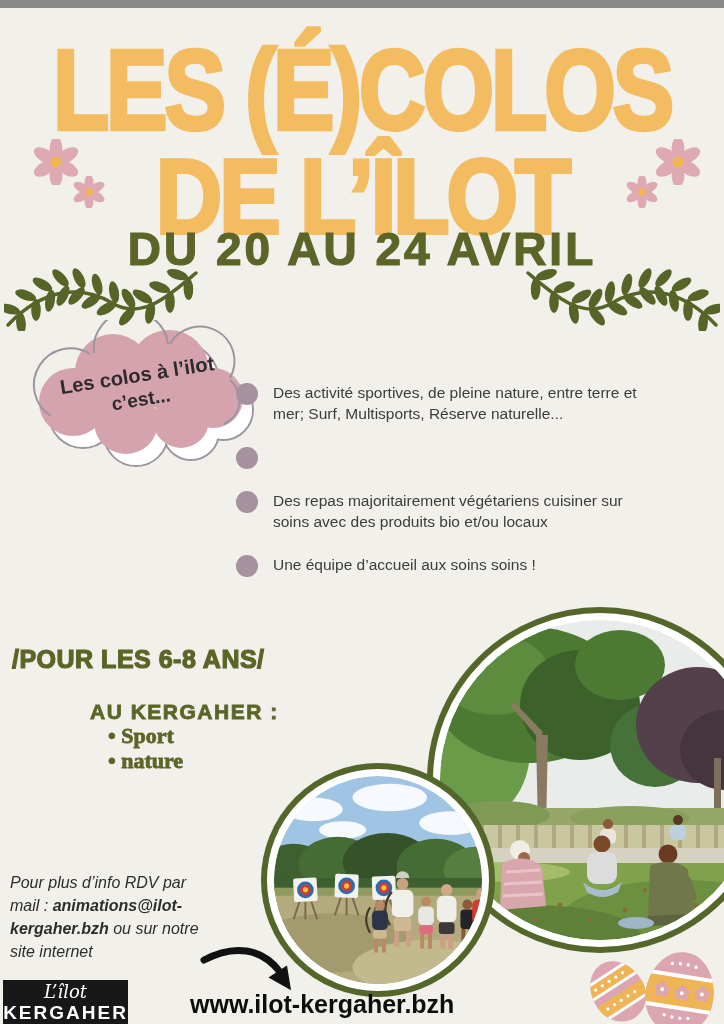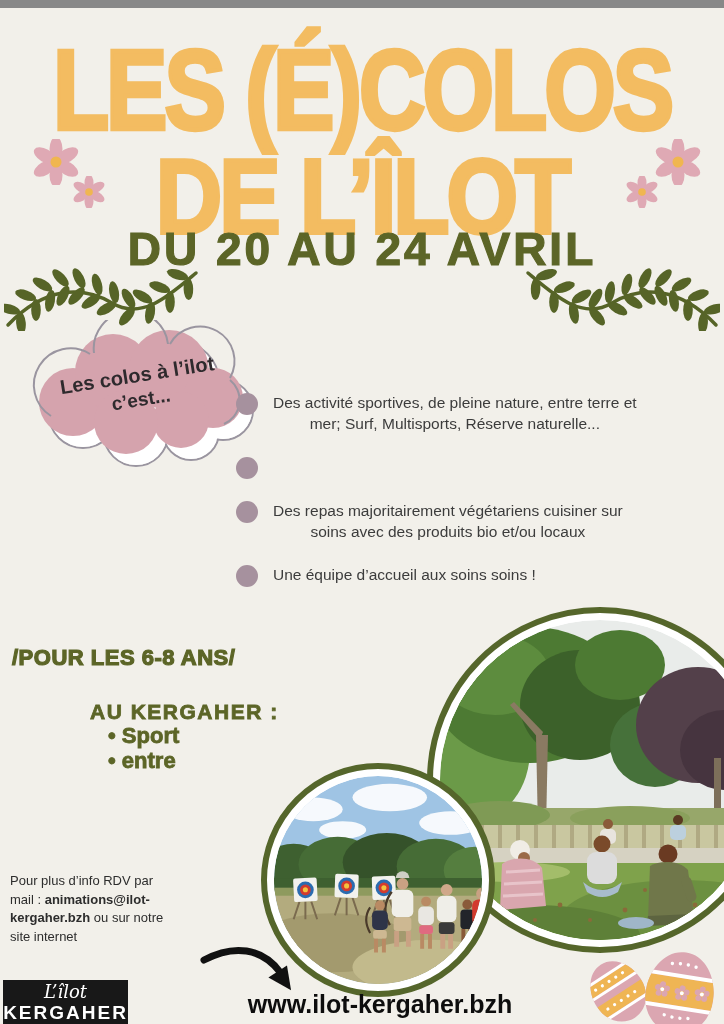--- a/index.html
+++ b/index.html
@@ -29,56 +29,56 @@
   .branch-right{left:524px;transform:scaleX(-1);}
 
   
   .cloud-wrap{position:absolute;left:18px;top:312px;width:250px;height:160px;}
   .cloud-text{position:absolute;left:26px;top:44px;width:190px;text-align:center;
     transform:rotate(-9deg);color:#2e2a2d;font-weight:600;}
   .cloud-text .l1{font-size:20px;}
   .cloud-text .l2{font-size:19px;margin-top:2px;}
 
   
-  .bullets{position:absolute;left:236px;top:384px;width:462px;list-style:none;text-align:center;}
+  .bullets{position:absolute;left:236px;top:374px;width:462px;list-style:none;}
   .bullets li{display:flex;gap:15px;margin-bottom:21px;}
   .bullets .b-dot{flex:none;width:22px;height:22px;border-radius:50%;background:var(--dot);margin-top:1px;}
   .bullets .b-text{font-size:15.5px;line-height:1.38;color:var(--text);white-space:pre-line;}
 
   
-  .age{position:absolute;left:12px;top:637px;font-size:22px;font-weight:800;color:var(--olive);
+  .age{position:absolute;left:12px;top:637px;font-size:25px;font-weight:800;color:var(--olive);
     letter-spacing:0.5px;-webkit-text-stroke:1.2px var(--olive);}
   .prog-head{position:absolute;left:90px;top:692px;font-size:21px;font-weight:800;
     letter-spacing:1.5px;color:var(--olive);-webkit-text-stroke:0.8px var(--olive);}
   .prog-list{position:absolute;left:108px;top:716px;list-style:none;}
-  .prog-list li{font-size:22px;font-weight:800;color:var(--olive);line-height:1.13;
+  .prog-list li{font-size:22px;font-weight:800;color:var(--olive);line-height:1.13;font-family:Liberation Serif, serif;
     -webkit-text-stroke:0.8px var(--olive);}
   .prog-list li::before{content:"• ";}
 
   
   .photo-circle{position:absolute;border-radius:50%;background:var(--white);
     border:6px solid var(--olive-deep);padding:7px;}
   .photo-big{left:427px;top:599px;width:346px;height:346px;z-index:1;}
   .photo-small{left:261px;top:755px;width:234px;height:234px;z-index:2;}
   .photo-circle svg{display:block;width:100%;height:100%;border-radius:50%;}
 
   
-  .contact{position:absolute;left:10px;top:864px;width:258px;font-size:13px;
+  .contact{position:absolute;left:10px;top:864px;width:258px;font-style:italic;font-size:16px;
     line-height:1.43;color:#2d2d2d;white-space:pre-line;z-index:3;}
   .contact strong{font-weight:700;}
 
   
   .logo{position:absolute;left:3px;top:972px;width:125px;height:48px;background:#181818;
     color:#fff;text-align:center;z-index:3;}
   .logo .script{font-family:"DejaVu Serif",serif;font-style:italic;font-size:18px;line-height:1.2;margin-top:1px;}
   .logo .caps{font-size:19px;font-weight:700;letter-spacing:2px;line-height:1.1;}
 
   
   .arrow{position:absolute;left:196px;top:936px;z-index:3;}
-  .website{position:absolute;left:190px;top:982px;width:380px;text-align:center;
+  .website{position:absolute;left:190px;top:982px;width:380px;text-align:left;
     font-size:25px;font-weight:800;color:#0d0d0d;z-index:3;}
 
   .eggs{position:absolute;left:583px;top:928px;z-index:3;}
   .bottom-strip{position:absolute;left:0;top:1017px;width:724px;height:7px;background:#fff;z-index:4;}
 </style>
 </head>
 <body>
 
 <div class="poster">
 
@@ -248,21 +248,21 @@
     <li>
         <span class="b-dot"></span>
         <span class="b-text">Une équipe d’accueil aux soins soins !</span>
       </li>
   </ul>
 
   <div class="age">/POUR LES 6-8 ANS/</div>
   <div class="prog-head">AU KERGAHER :</div>
   <ul class="prog-list">
     <li>Sport</li>
-    <li>entre</li>
+    <li>nature</li>
   </ul>
 
   <div class="photo-circle photo-big">
     <svg viewBox="0 0 320 320">
       <defs>
           <clipPath id="clipBig">
             <circle cx="160" cy="160" r="160"></circle>
           </clipPath>
         </defs>
       <g clip-path="url(#clipBig)">

